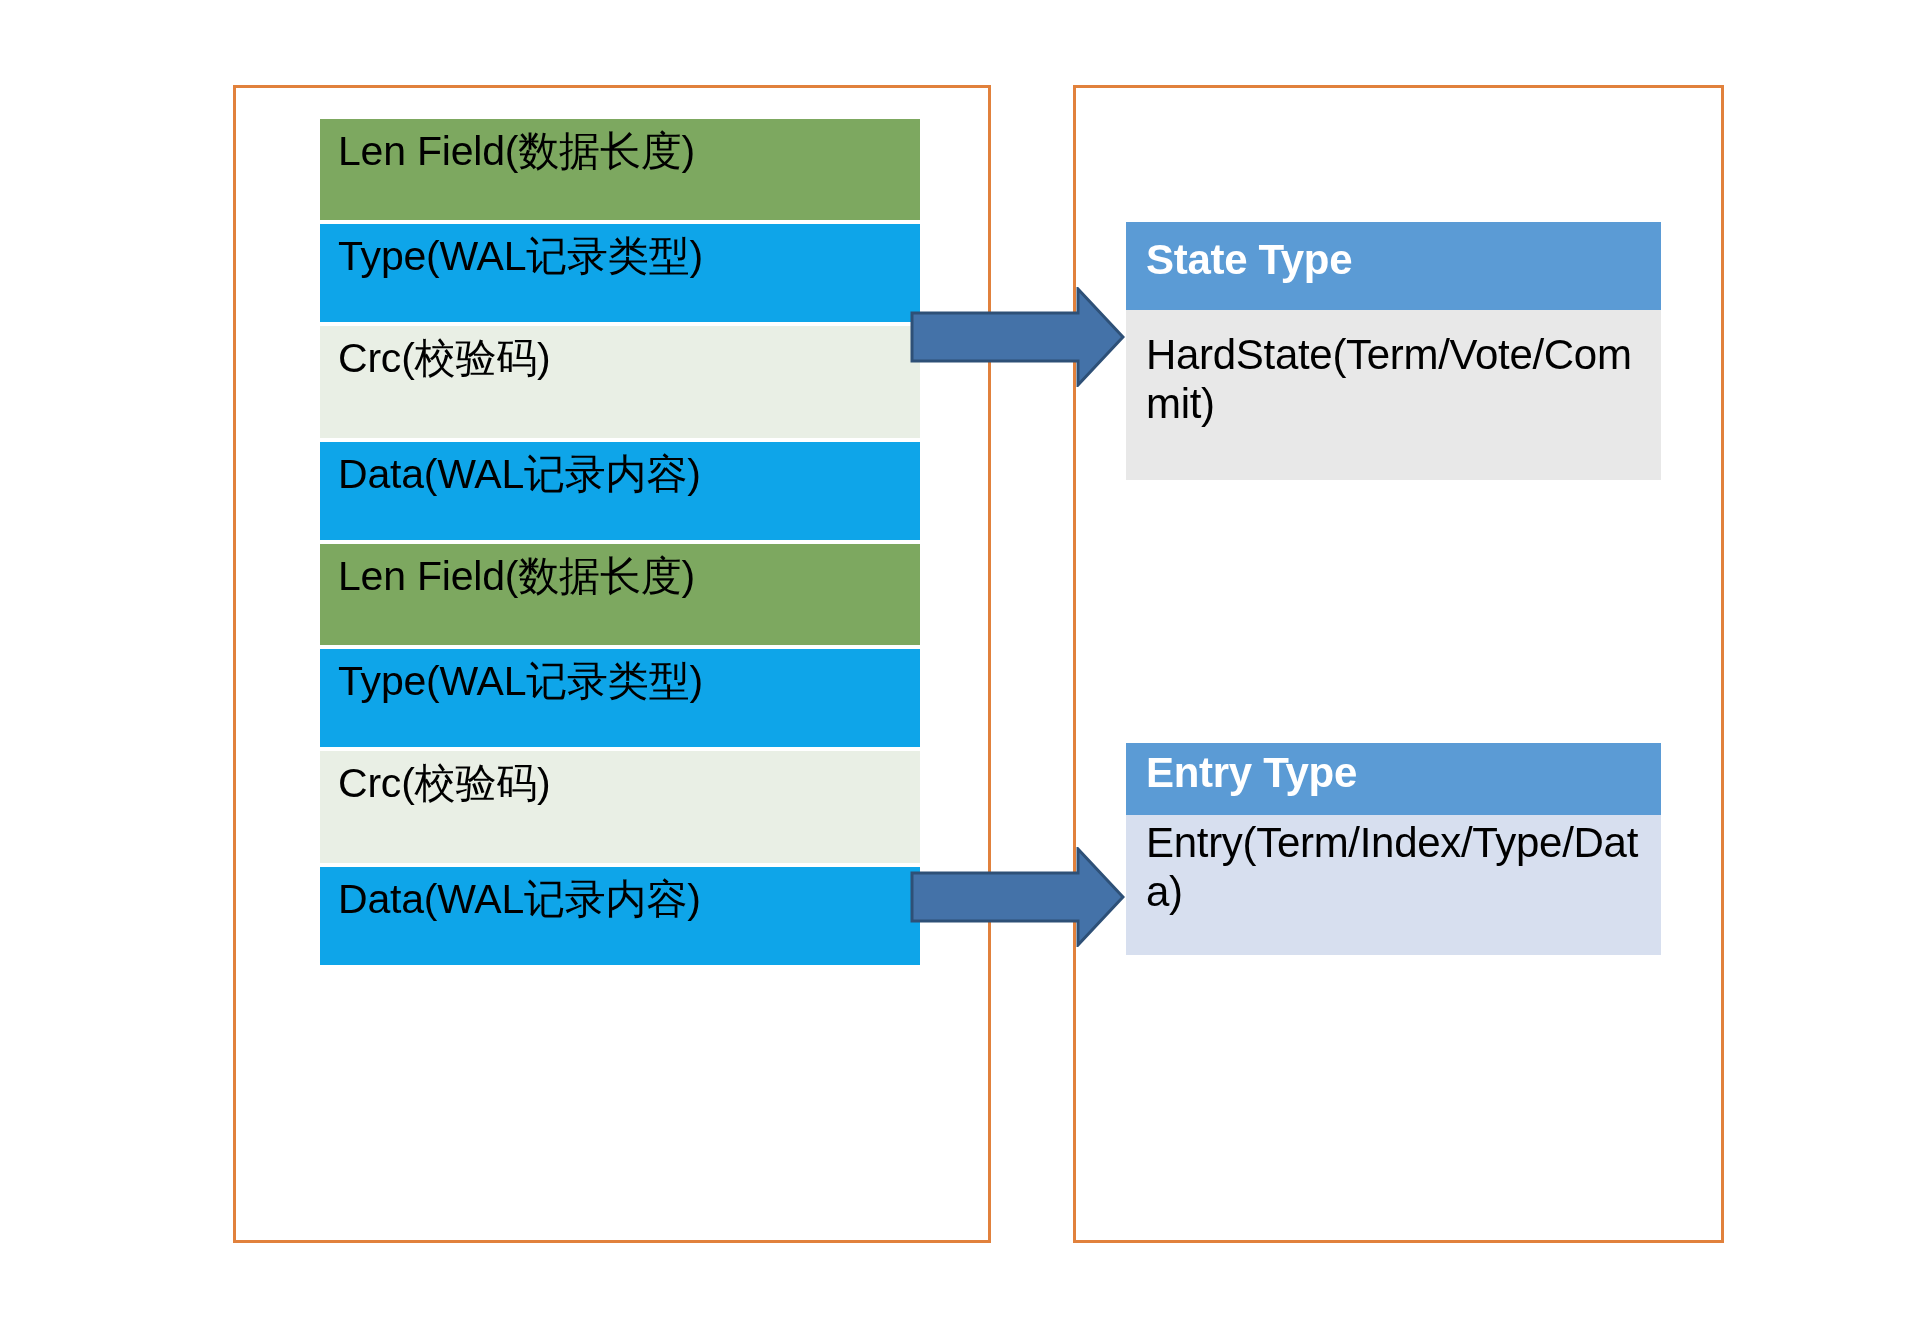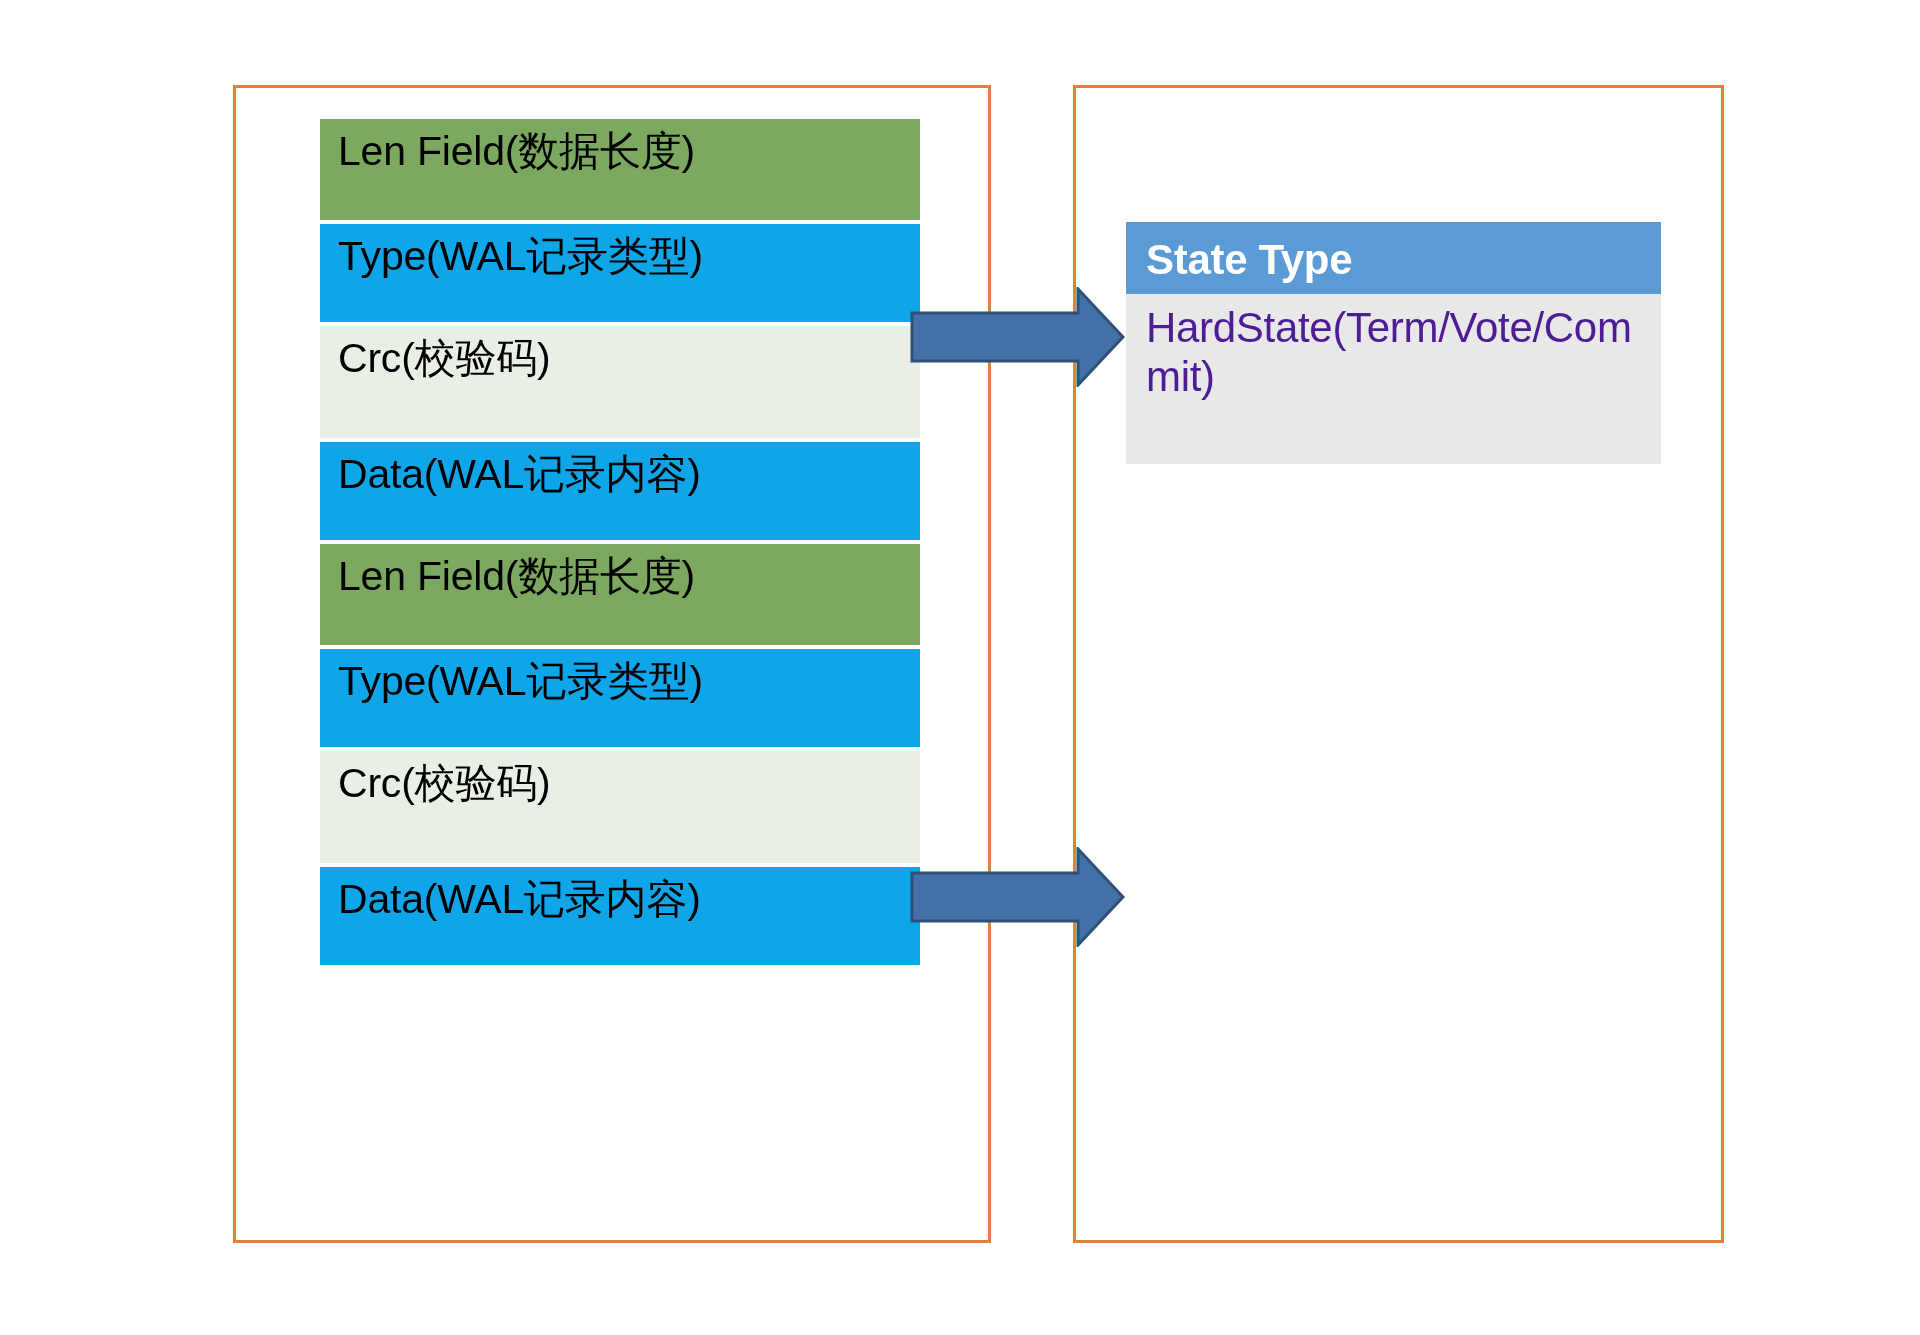--- a/index.html
+++ b/index.html
@@ -84,29 +84,29 @@
   .type-header {
     box-sizing: border-box;
     background: #5B9BD5;
     color: #ffffff;
     font-size: 42px;
     font-weight: bold;
     letter-spacing: -0.3px;
     padding: 14px 20px 0 20px;
     height: 88px;
   }
-  #box-state .type-header { height: 72px; }
+  #box-state .type-header { height: 88px; }
   #box-entry .type-header { height: 72px; padding-top: 6px; }
 
   .type-body {
     box-sizing: border-box;
     font-size: 42px;
     line-height: 1.16;
-    color: #4c1d95;
-    padding: 10px 4px 0 20px;
+    color: #000000;
+    padding: 21px 4px 0 20px;
     letter-spacing: -0.3px;
     word-break: break-all;
   }
   #box-state .type-body {
     background: #E8E8E8;
     height: 170px;
   }
   #box-entry .type-body {
     background: #D7DFEF;
     height: 140px;
@@ -142,14 +142,18 @@
     <svg viewBox="0 0 215 100" preserveAspectRatio="none">
       <polygon points="2,26 168,26 168,2 213,50 168,98 168,74 2,74" fill="#4472A8" stroke="#2E5077" stroke-width="3" stroke-linejoin="miter"></polygon>
     </svg>
   </div>
 
   <div class="type-box" id="box-state">
     <div class="type-header">State Type</div>
     <div class="type-body">HardState(Term/Vote/Commit)</div>
   </div>
 
+  <div class="type-box" id="box-entry">
+    <div class="type-header">Entry Type</div>
+    <div class="type-body">Entry(Term/Index/Type/Data)</div>
+  </div>
 
 </div>
 
 </body></html>

